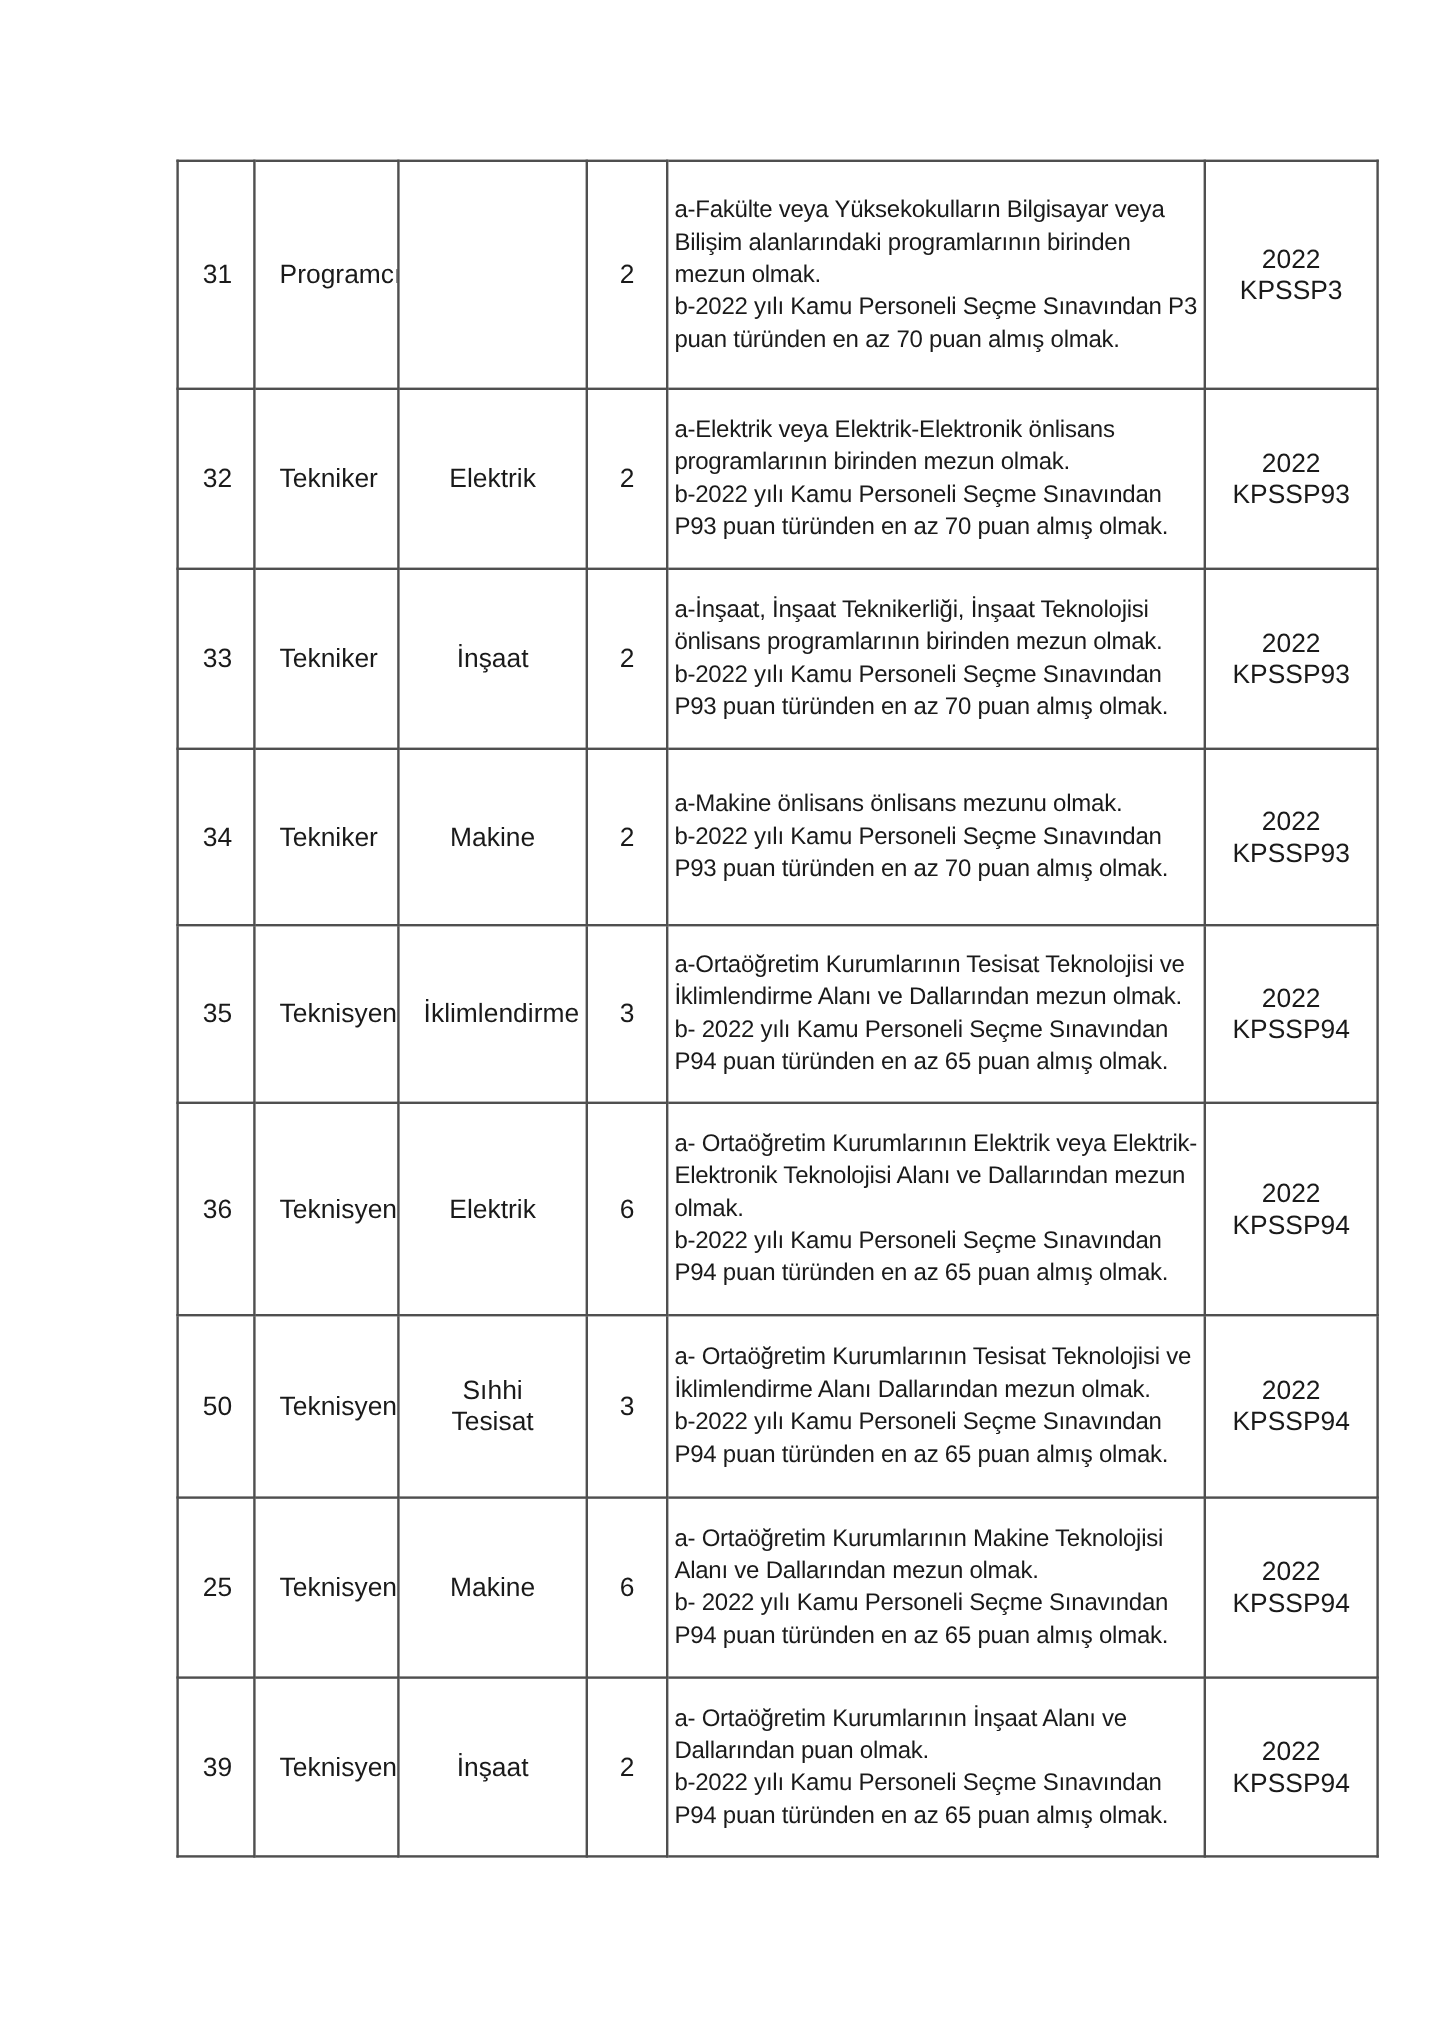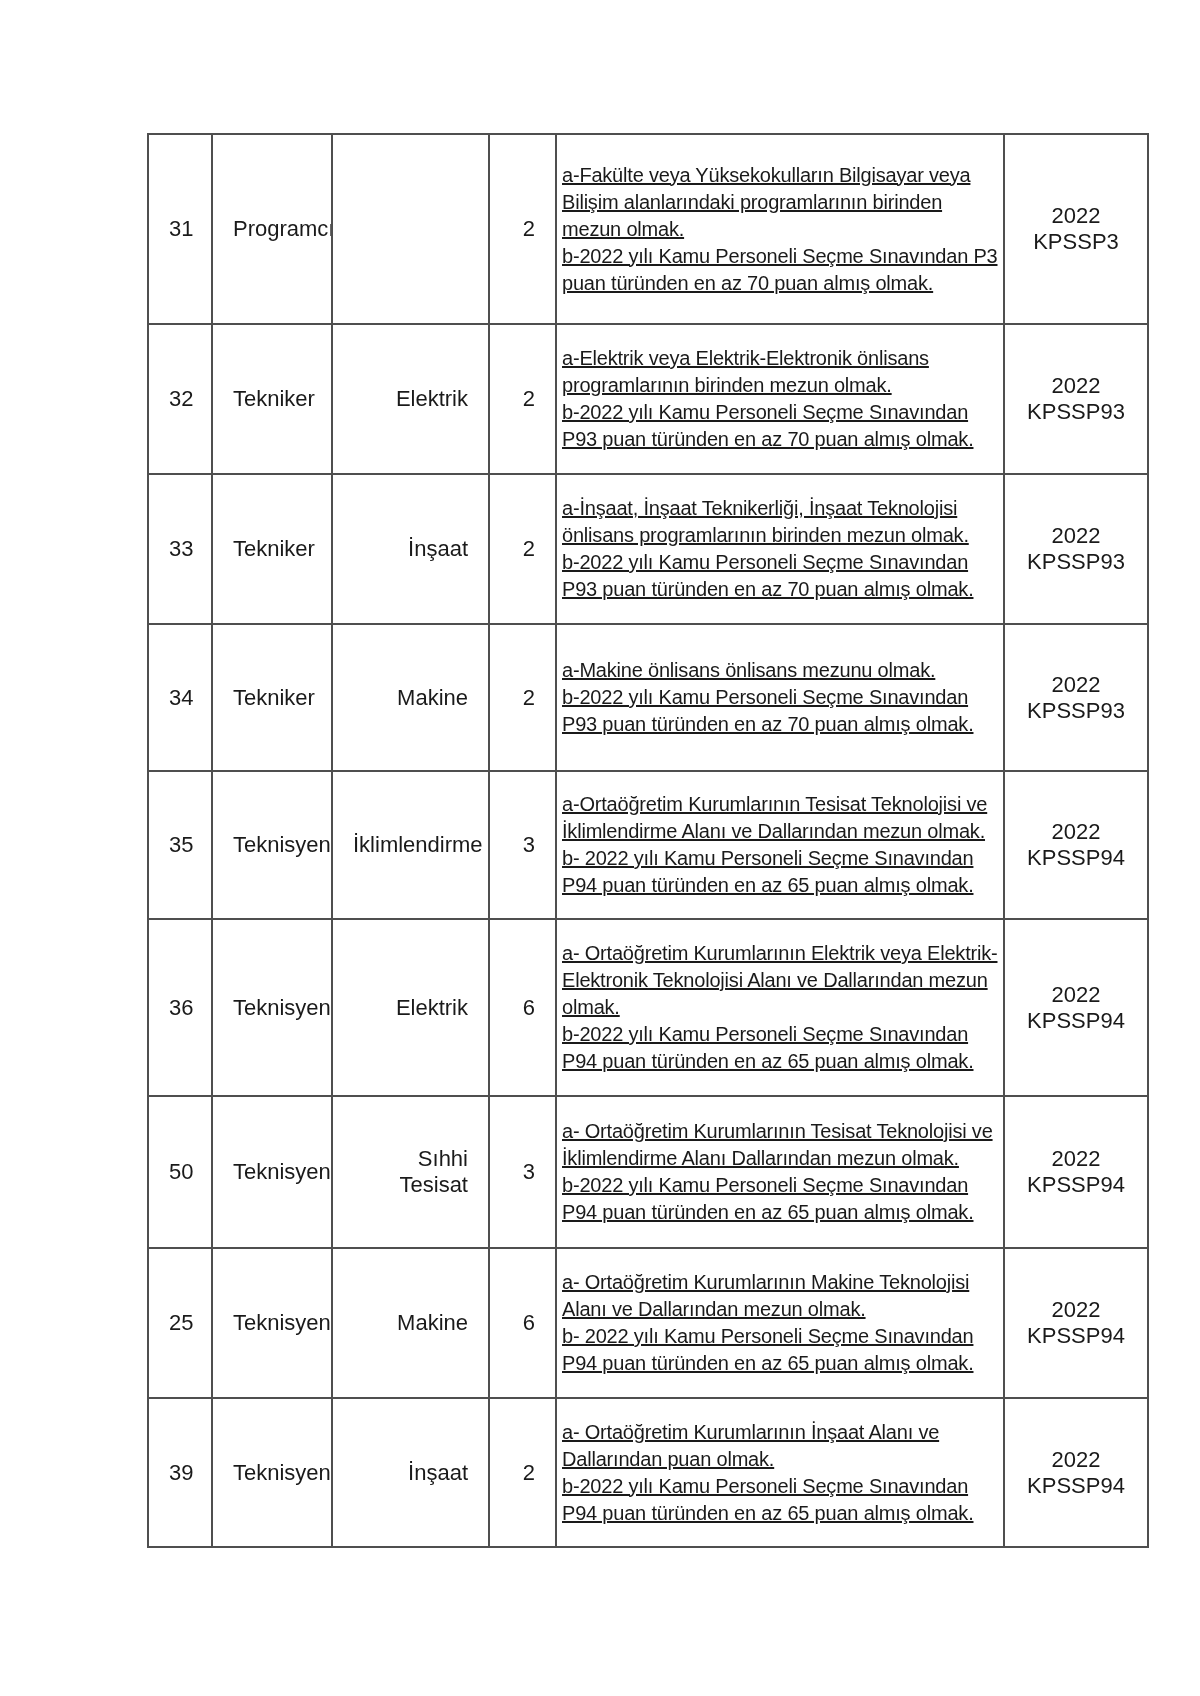--- a/index.html
+++ b/index.html
@@ -40,31 +40,30 @@
   .grid tr:nth-child(2){height:150px;}
   .grid tr:nth-child(3){height:150px;}
   .grid tr:nth-child(4){height:147px;}
   .grid tr:nth-child(5){height:148px;}
   .grid tr:nth-child(6){height:177px;}
   .grid tr:nth-child(7){height:152px;}
   .grid tr:nth-child(8){height:150px;}
   .grid tr:nth-child(9){height:149px;}
 
   td.no, td.pos, td.branch, td.count{
-    text-align:right;
+    text-align:center;
     font-size:22px;
     margin-left:25px;
   }
   td.req{
     text-align:left;
     font-size:20px;
     line-height:27px;
     padding:6px 5px 6px 5px;
     letter-spacing:-0.2px;
-    text-decoration:underline;
   }
   td.req p{margin:0;}
   td.req p + p{}
   td.kpss{
     text-align:center;
     font-size:22px;
   }
   td.kpss .kpss-type{}
 </style>
 </head>

